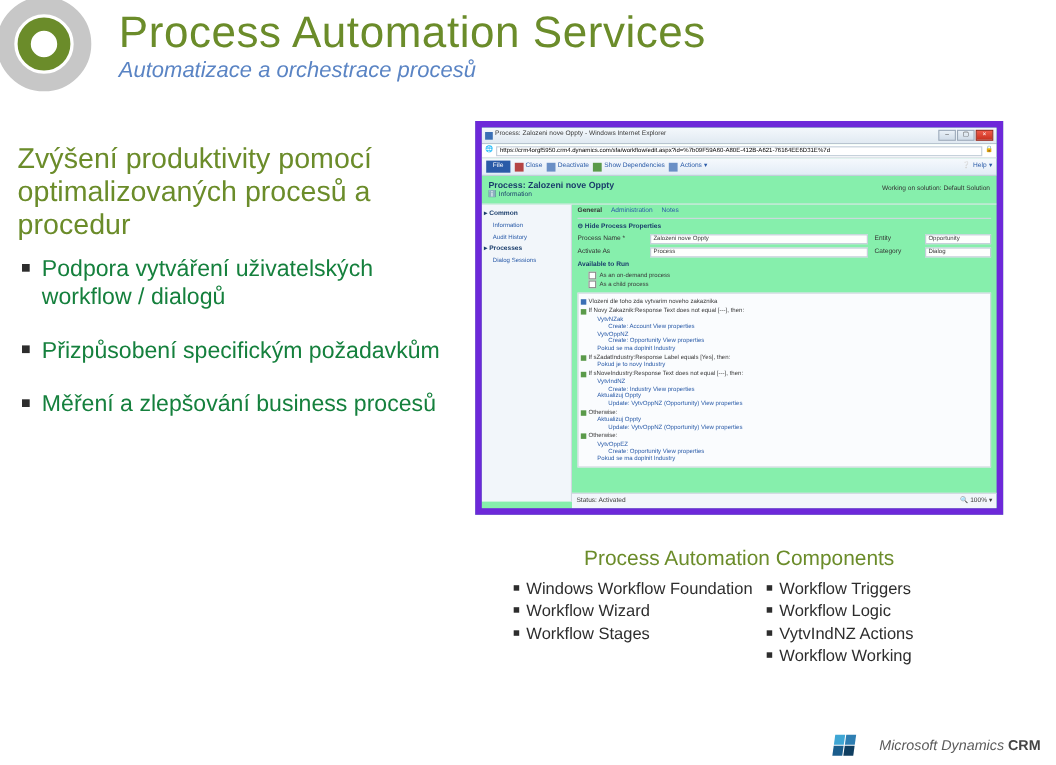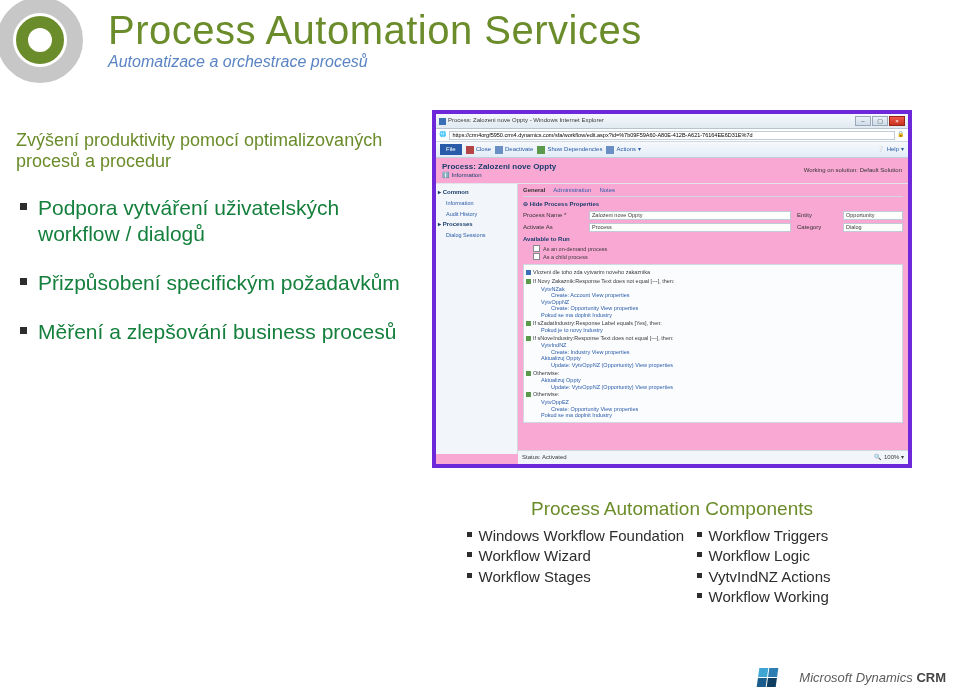--- a/index.html
+++ b/index.html
@@ -22,37 +22,37 @@
     position: absolute;
     top: 8px; left: 108px;
   }
   .title-main {
     font-size: 40px;
     color: #6b8c2a;
     font-weight: 400;
     letter-spacing: 0.5px;
   }
   .title-sub {
-    font-size: 16px;
+    font-size: 20px;
     color: #5a84c4;
     font-style: italic;
     margin-top: 0;
   }
   
   .left-column {
     position: absolute;
     top: 130px;
     left: 16px;
     width: 395px;
   }
   .lc-heading {
-    font-size: 18px;
+    font-size: 26px;
     color: #6b8c2a;
     line-height: 1.15;
-    margin-bottom: 24px;
+    margin-bottom: 12px;
     font-weight: 400;
   }
   .lc-list {
     list-style: none;
   }
   .lc-list li {
     position: relative;
     padding-left: 22px;
     font-size: 21px;
     color: #15803d;
@@ -67,22 +67,22 @@
     background: #2d2d2d;
   }
   
   
   .shot {
     position: absolute;
     top: 110px;
     left: 432px;
     width: 480px;
     height: 358px;
-    border: 4px solid #6d28d9;
-    background: #f9a8d4;
+    border: 6px solid #6d28d9;
+    background: #86efac;
     font-size: 6px;
     color: #3a3a3a;
     line-height: 1.2;
     overflow: hidden;
   }
   .shot .win-chrome {
     height: 15px;
     background: linear-gradient(#f4f8fc,#e1eaf2);
     border-bottom: 1px solid #b8c4d0;
     display: flex; align-items: center;

